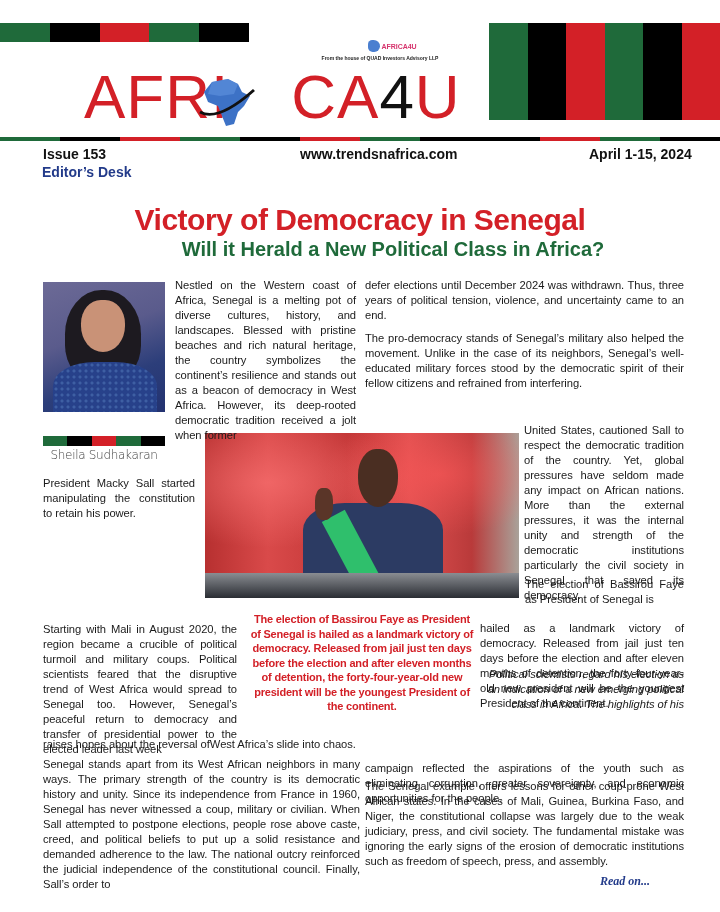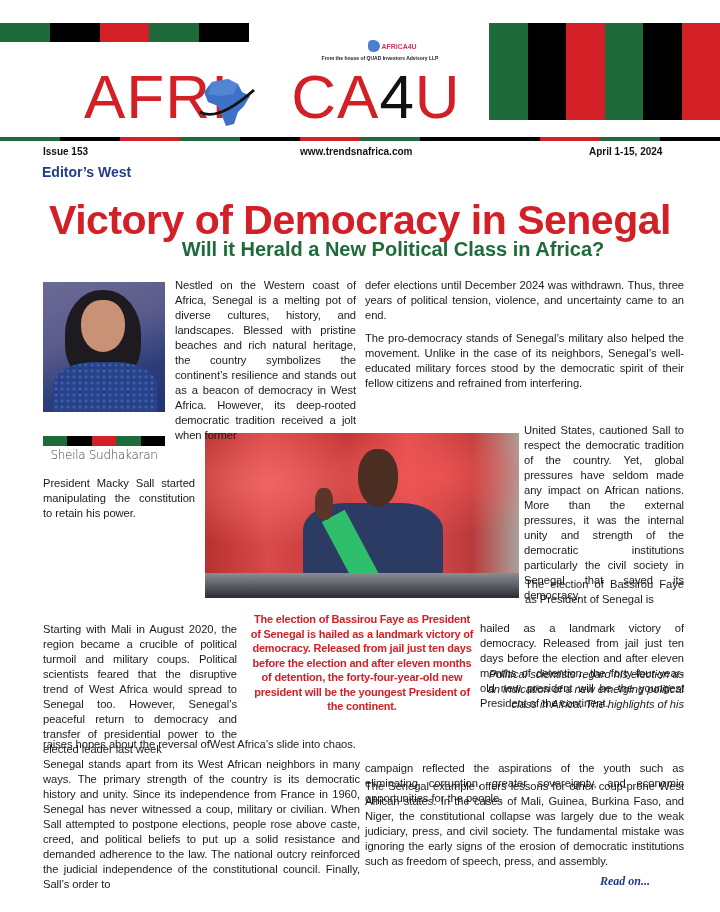--- a/index.html
+++ b/index.html
@@ -23,24 +23,24 @@
 
   .masthead { left: 84px; top: 66px; width: 340px; height: 62px; font-size: 62px; line-height: 62px; font-weight: normal; letter-spacing: 1px; white-space: nowrap; color: #d32027; }
   .masthead .four { color: #111; }
   .masthead .gap { display: inline-block; width: 62px; }
   .africa-map { left: 198px; top: 76px; width: 58px; height: 52px; }
 
   
   .sep { left: 0; top: 137px; width: 720px; height: 4px; display: flex; }
   .sep div { flex: 1; }
 
-  .meta-row { top: 146px; font-size: 10px; font-weight: bold; color: #111; }
+  .meta-row { top: 146px; font-size: 14px; font-weight: bold; color: #111; }
   .editors-desk { left: 42px; top: 164px; font-size: 14px; font-weight: bold; color: #233b8a; }
 
-  .title { left: 0; width: 720px; top: 200px; text-align: center; font-size: 41px; line-height: 40px; font-weight: bold; color: #d32027; letter-spacing: -0.5px; }
+  .title { left: 0; width: 720px; top: 200px; text-align: center; font-size: 30px; line-height: 40px; font-weight: bold; color: #d32027; letter-spacing: -0.5px; }
   .subtitle { left: 0; width: 720px; top: 238px; text-align: center; padding-left: 66px; font-size: 20px; line-height: 22px; font-weight: bold; color: #1f6a3a; }
 
   
   .author-photo { left: 43px; top: 282px; width: 122px; height: 130px; background: linear-gradient(160deg,#6c6a96 0%,#5a5b8c 40%,#2c3e7a 70%,#233270 100%); overflow: hidden; }
   .author-photo .head { position: absolute; left: 38px; top: 18px; width: 44px; height: 52px; background: #c99277; border-radius: 45% 45% 50% 50%; }
   .author-photo .hair { position: absolute; left: 22px; top: 8px; width: 76px; height: 92px; background: #1d1a20; border-radius: 48% 48% 40% 40%; }
   .author-photo .body { position: absolute; left: 10px; top: 80px; width: 104px; height: 60px; background: radial-gradient(circle,#3e5fa3 1px,#27418a 2px); background-size: 6px 6px; border-radius: 40% 40% 0 0; }
 
   .author-stripe { left: 43px; top: 436px; width: 122px; height: 10px; display: flex; }
   .author-stripe div { flex: 1; }
@@ -120,21 +120,21 @@
     <div style="background:#000"></div>
     <div style="background:#000"></div>
   <div style="background:#d32027"></div>
     <div style="background:#1f6a3a"></div>
     <div style="background:#000"></div>
 </div>
 
 <div class="abs meta-row" style="left:43px">Issue 153</div>
 <div class="abs meta-row" style="left:300px">www.trendsnafrica.com</div>
 <div class="abs meta-row" style="left:589px">April 1-15, 2024</div>
-<div class="abs editors-desk">Editor’s West</div>
+<div class="abs editors-desk">Editor’s Desk</div>
 
 <h1 class="abs title">Victory of Democracy in Senegal</h1>
 <h2 class="abs subtitle">Will it Herald a New Political Class in Africa?</h2>
 
 <div class="abs author-photo">
   <div class="hair"></div>
     <div class="head"></div>
     <div class="body"></div>
 </div>
 <div class="abs author-stripe">

